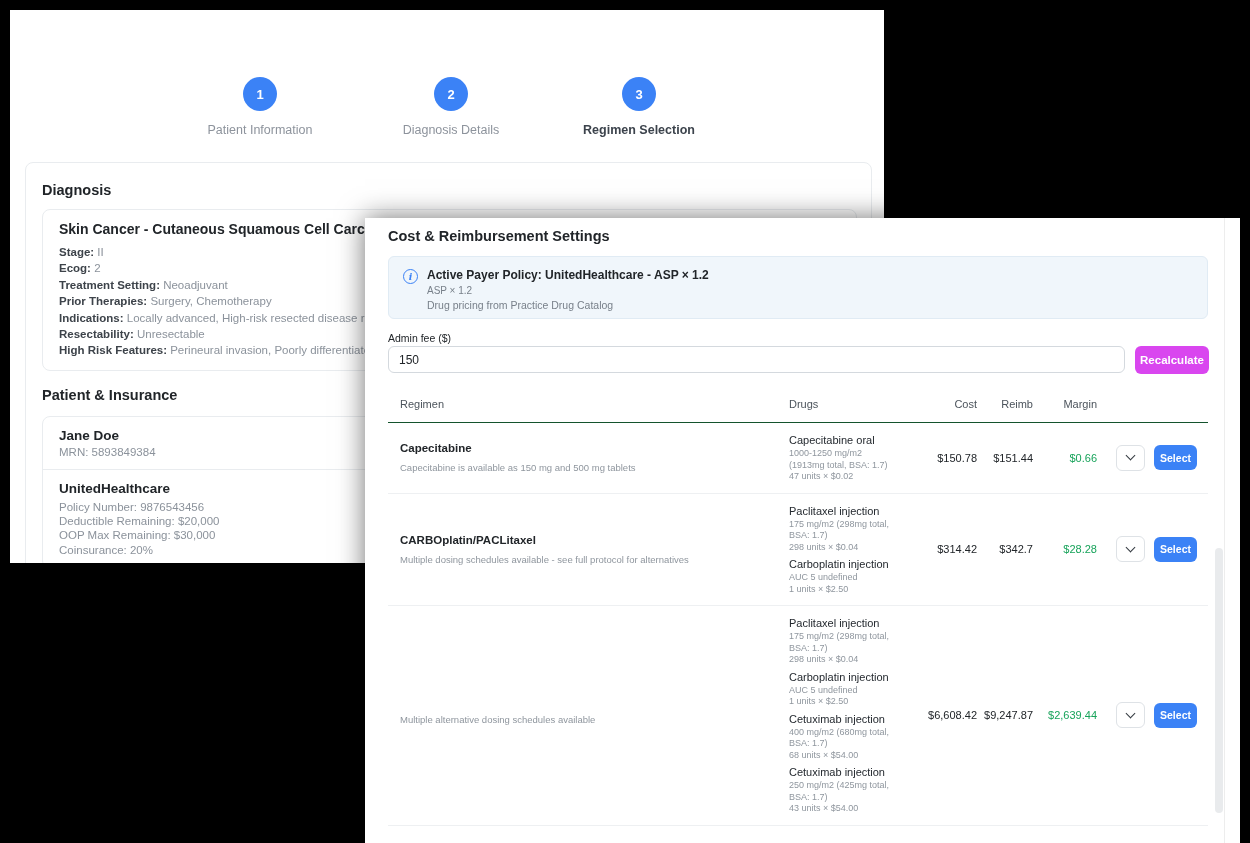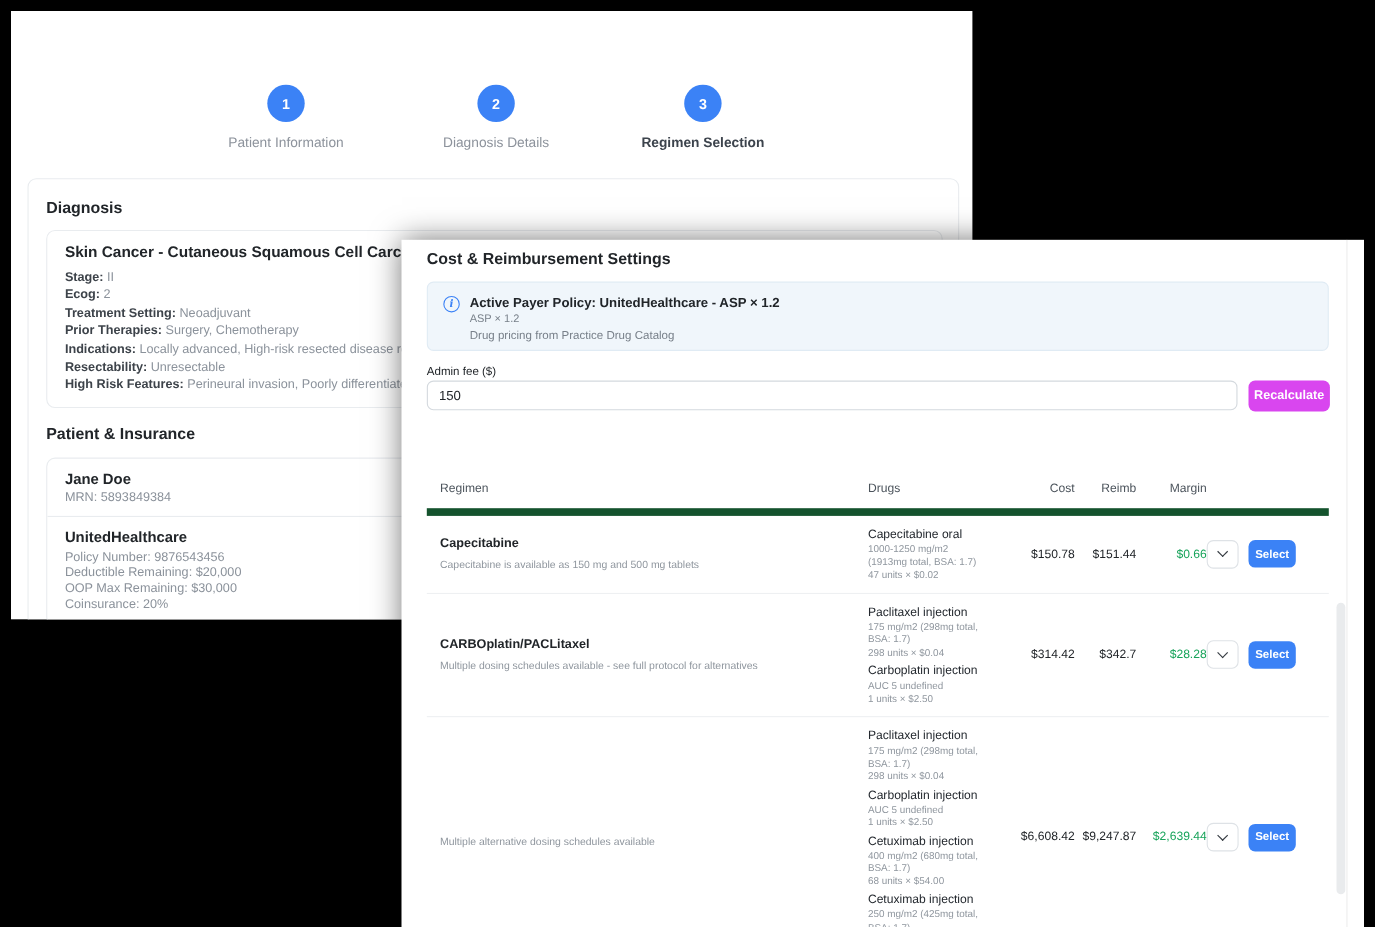--- a/index.html
+++ b/index.html
@@ -55,37 +55,37 @@
   .admin-label { position:absolute; left:23px; top:114px; font-size:10.5px; color:#212529; }
   .admin-input { position:absolute; left:23px; top:128px; width:737px; height:27px;
     border:1px solid #d4d9de; border-radius:6px; font-size:12px; color:#212529; padding:0 10px;
     font-family:"Liberation Sans", sans-serif; outline:none; background:#fff; }
   .recalc-btn { position:absolute; left:770px; top:128px; width:74px; height:28px;
     background:#d946ef; border:none; border-radius:6px; color:#fff; font-size:11.5px; font-weight:700;
     font-family:"Liberation Sans", sans-serif; cursor:pointer; }
 
   .regimen-table { position:absolute; left:23px; top:172px; width:820px; }
   .t-row { display:grid; grid-template-columns:389px 118px 82px 56px 64px 111px; }
-  .t-head { border-bottom:7px solid #14532d; padding-bottom:2px;margin-top:40px; }
+  .t-head { border-bottom:1px solid #14532d; padding-bottom:2px; }
   .t-head > div { font-size:11px; color:#4c545c; padding:8px 0 10px 0; }
   .th-regimen, .th-drugs { padding-left:12px !important; }
   .th-cost, .th-reimb, .th-margin { text-align:right; }
   .data-row { border-bottom:1px solid #eef0f2; align-items:center; }
   .cell { font-size:11px; color:#212529; }
   .cell-regimen { padding-left:12px; }
   .regimen-name { font-size:11.5px; font-weight:700; color:#212529; }
   .regimen-desc { font-size:9.5px; color:#8f969e; margin-top:8px; }
   .cell-drugs { padding:10px 4px 10px 12px; align-self:center; }
   .drug-block { margin-bottom:4px; }
   .drug-block:last-child { margin-bottom:0; }
   .drug-name { font-size:11px; color:#24292f; line-height:15px; }
   .drug-dose, .drug-units { font-size:9px; color:#8f969e; line-height:11.5px; }
   .cell-cost, .cell-reimb { text-align:right; font-size:11px; color:#212529; }
   .cell-margin { text-align:right; font-size:11px; color:#17a35a; }
-  .cell-actions { display:flex; align-items:center; gap:9px; padding-right:11px; }
+  .cell-actions { display:flex; justify-content:flex-end; align-items:center; gap:9px; padding-right:11px; }
   .chev-btn { width:29px; height:26px; background:#fff; border:1px solid #dee2e6; border-radius:6px;
     display:flex; align-items:center; justify-content:center; cursor:pointer; }
   .chev { width:7px; height:7px; border-right:1.6px solid #343a40; border-bottom:1.6px solid #343a40;
     transform:rotate(45deg); margin-top:-4px; }
   .select-btn { width:43px; height:25px; background:#3b82f6; border:none; border-radius:6px;
     color:#fff; font-size:10.5px; font-weight:700; font-family:"Liberation Sans", sans-serif; cursor:pointer; }
 
   .scroll-line { position:absolute; top:0; right:15px; width:1px; height:100%; background:#ededed; }
   .scroll-thumb { position:absolute; right:17px; top:330px; width:8px; height:265px; background:#e9ebed; border-radius:4px; }
 </style>

